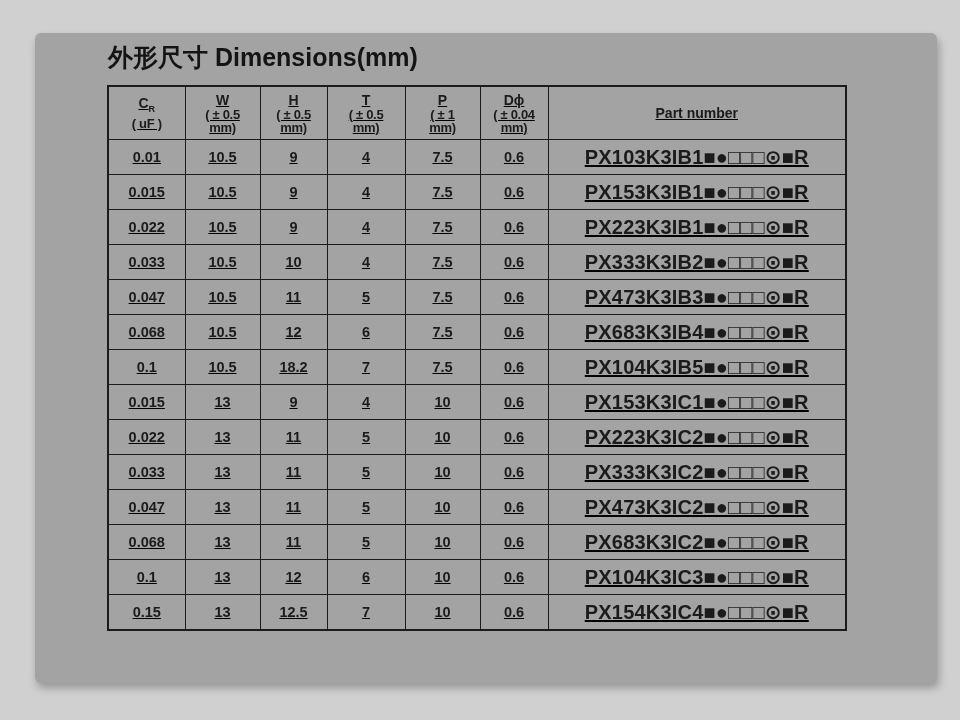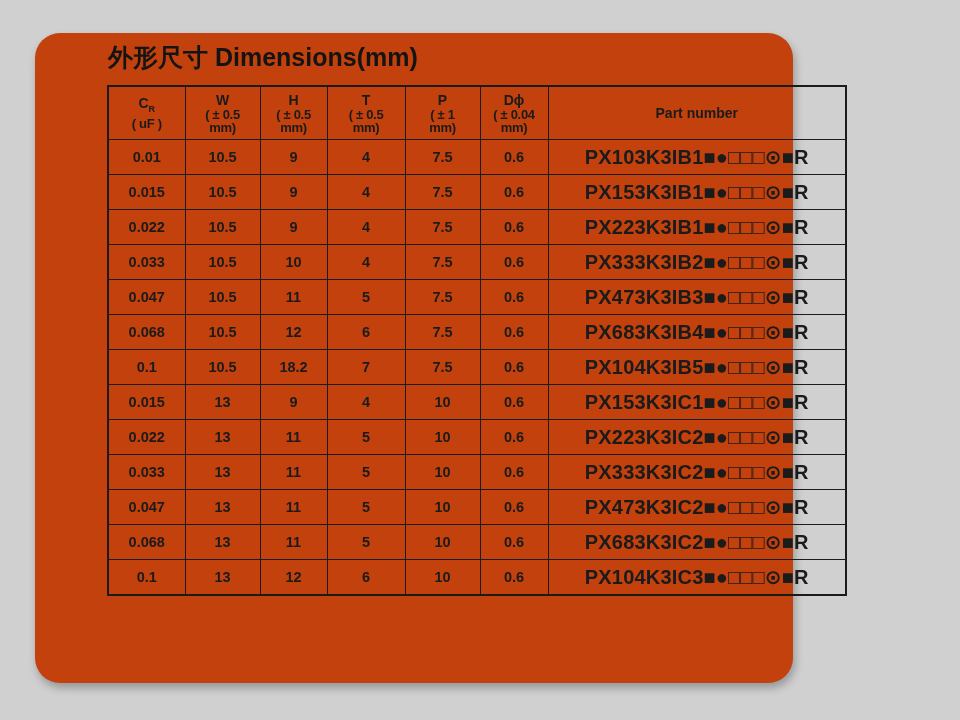--- a/index.html
+++ b/index.html
@@ -4,36 +4,37 @@
 <style>
   html,body{margin:0;padding:0;}
   body{
     width:960px;height:720px;
     background:#d0d0d0;
     font-family:"Liberation Sans","DejaVu Sans",sans-serif;
     position:relative;overflow:hidden;
   }
   .slide{
     position:absolute;left:35px;top:33px;
-    width:758px;height:650px;
-    background:#c2410c;
-    border-radius:25px;
+    width:902px;height:650px;
+    background:#a3a3a3;
+    border-radius:6px;
     box-shadow:2px 5px 9px rgba(0,0,0,0.28);
   }
   .title{
     position:absolute;left:73px;top:10px;
     margin:0;
     font-size:25px;line-height:28px;
     font-weight:bold;color:#141414;
     white-space:nowrap;
   }
   .table-clip{
     position:absolute;left:72px;top:52px;
     width:744px;height:574px;
     overflow:hidden;
+    text-decoration:underline;
   }
   table.dim{
     border-collapse:collapse;
     table-layout:fixed;
     width:738px;
     border:2px solid #1b1b1b;
   }
   table.dim col.c1{width:77px}
   table.dim col.c2{width:75px}
   table.dim col.c3{width:67px}
@@ -220,16 +221,25 @@
           </tr>
           <tr>
             <td>0.1</td>
             <td>13</td>
             <td>12</td>
             <td>6</td>
             <td>10</td>
             <td>0.6</td>
             <td class="part">PX104K3IC3■●□□□⊙■R</td>
           </tr>
+          <tr>
+            <td>0.15</td>
+            <td>13</td>
+            <td>12.5</td>
+            <td>7</td>
+            <td>10</td>
+            <td>0.6</td>
+            <td class="part">PX154K3IC4■●□□□⊙■R</td>
+          </tr>
         </tbody>
     </table>
   </div>
 </div>
 
 </body></html>

